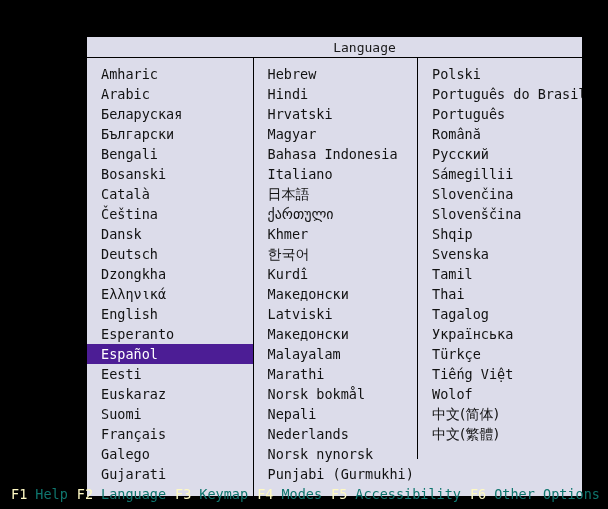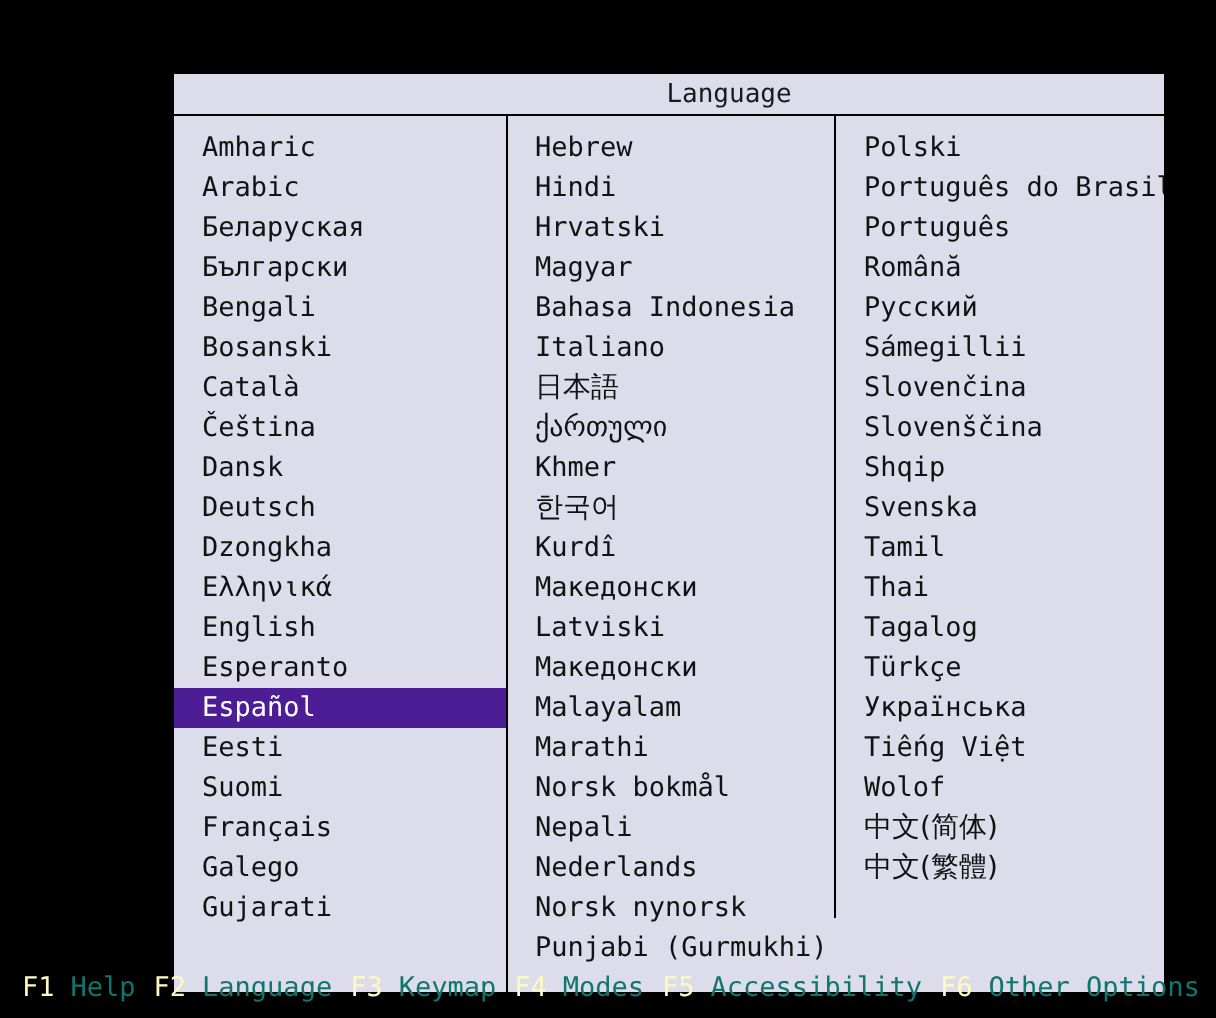--- a/index.html
+++ b/index.html
@@ -138,20 +138,21 @@
           <div class="lang-item">Català</div>
           <div class="lang-item">Čeština</div>
           <div class="lang-item">Dansk</div>
           <div class="lang-item">Deutsch</div>
           <div class="lang-item">Dzongkha</div>
           <div class="lang-item">Ελληνικά</div>
           <div class="lang-item">English</div>
           <div class="lang-item">Esperanto</div>
           <div class="lang-item selected">Español</div>
           <div class="lang-item">Eesti</div>
+          <div class="lang-item">Euskaraz</div>
           <div class="lang-item">Suomi</div>
           <div class="lang-item">Français</div>
           <div class="lang-item">Galego</div>
           <div class="lang-item">Gujarati</div>
         </div>
       <div class="col col-2">
           <div class="lang-item">Hebrew</div>
           <div class="lang-item">Hindi</div>
           <div class="lang-item">Hrvatski</div>
           <div class="lang-item">Magyar</div>
@@ -180,22 +181,22 @@
           <div class="lang-item">Română</div>
           <div class="lang-item">Русский</div>
           <div class="lang-item">Sámegillii</div>
           <div class="lang-item">Slovenčina</div>
           <div class="lang-item">Slovenščina</div>
           <div class="lang-item">Shqip</div>
           <div class="lang-item">Svenska</div>
           <div class="lang-item">Tamil</div>
           <div class="lang-item">Thai</div>
           <div class="lang-item">Tagalog</div>
+          <div class="lang-item">Українська</div>
           <div class="lang-item">Türkçe</div>
-          <div class="lang-item">Українська</div>
           <div class="lang-item">Tiếng Việt</div>
           <div class="lang-item">Wolof</div>
           <div class="lang-item cjk">中文(简体)</div>
           <div class="lang-item cjk">中文(繁體)</div>
         </div>
     </div>
 
   </div>
 
   <div id="fnbar"><span><span class="fnkey">F1</span><span class="fnsp"></span><span class="fnlabel">Help</span></span><span class="fngap"></span><span><span class="fnkey">F2</span><span class="fnsp"></span><span class="fnlabel">Language</span></span><span class="fngap"></span><span><span class="fnkey">F3</span><span class="fnsp"></span><span class="fnlabel">Keymap</span></span><span class="fngap"></span><span><span class="fnkey">F4</span><span class="fnsp"></span><span class="fnlabel">Modes</span></span><span class="fngap"></span><span><span class="fnkey">F5</span><span class="fnsp"></span><span class="fnlabel">Accessibility</span></span><span class="fngap"></span><span><span class="fnkey">F6</span><span class="fnsp"></span><span class="fnlabel">Other Options</span></span></div>

